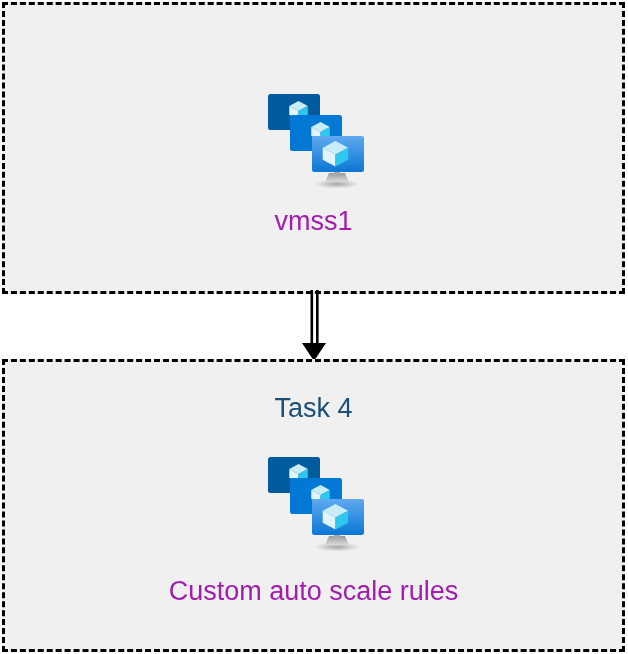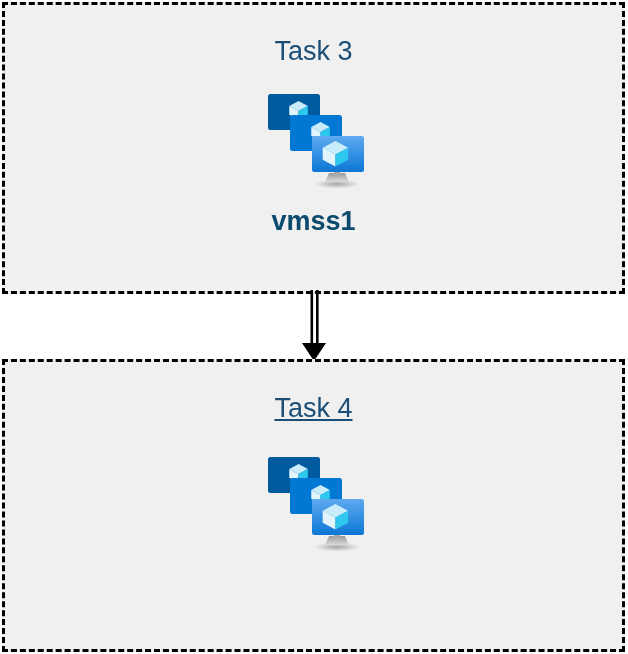--- a/index.html
+++ b/index.html
@@ -48,31 +48,31 @@
     right: 0;
     text-align: center;
     color: #1b4f78;
     font-size: 27px;
     line-height: 32px;
     font-weight: 400;
     letter-spacing: 0px;
     white-space: nowrap;
   }
   #task-box-3 .task-title { top: 30px; }
-  #task-box-4 .task-title { top: 30px; text-decoration: underline; }
+  #task-box-4 .task-title { top: 30px; }
 
   .caption {
     position: absolute;
     left: 0;
     right: 0;
     text-align: center;
-    color: #0c4a6e;
+    color: #a21caf;
     font-size: 27px;
     line-height: 34px;
-    font-weight: 700;
+    font-weight: 400;
     white-space: nowrap;
   }
   #task-box-3 .caption { top: 199px; }
   #task-box-4 .caption { top: 212px; }
 
   
   .vmss-icon {
     position: absolute;
     width: 110px;
     height: 100px;
@@ -89,21 +89,20 @@
     height: 72px;
   }
 </style>
 </head>
 <body>
 
 <div class="diagram">
 
   <div class="task-box" id="task-box-3">
 
-    <div class="task-title">Task 3</div>
 
     <div class="vmss-icon">
       <svg viewBox="0 0 110 100" width="110" height="100" xmlns="http://www.w3.org/2000/svg">
         <defs>
           <linearGradient id="g-front-3" x1="0" y1="0" x2="0" y2="1">
             <stop offset="0%" stop-color="#5fa9f0"></stop>
             <stop offset="100%" stop-color="#0b77d4"></stop>
           </linearGradient>
           <linearGradient id="g-stand-3" x1="0" y1="0" x2="0" y2="1">
             <stop offset="0%" stop-color="#9a9a9a"></stop>
@@ -199,15 +198,18 @@
 
         <rect x="47" y="45" width="52" height="36" rx="2.5" fill="url(#g-front-4)"></rect>
         <g transform="translate(56,50) scale(0.85)">
           <polygon points="17,0 32,8 17,16 2,8" fill="#c9ecfb"></polygon>
           <polygon points="2,8 17,16 17,30 2,22" fill="#e2f5fd"></polygon>
           <polygon points="32,8 17,16 17,30 32,22" fill="#2ec7ee"></polygon>
         </g>
       </svg>
     </div>
 
+    <div class="caption">
+      <div>Custom auto scale rules</div>
+    </div>
   </div>
 
 </div>
 
 </body></html>

